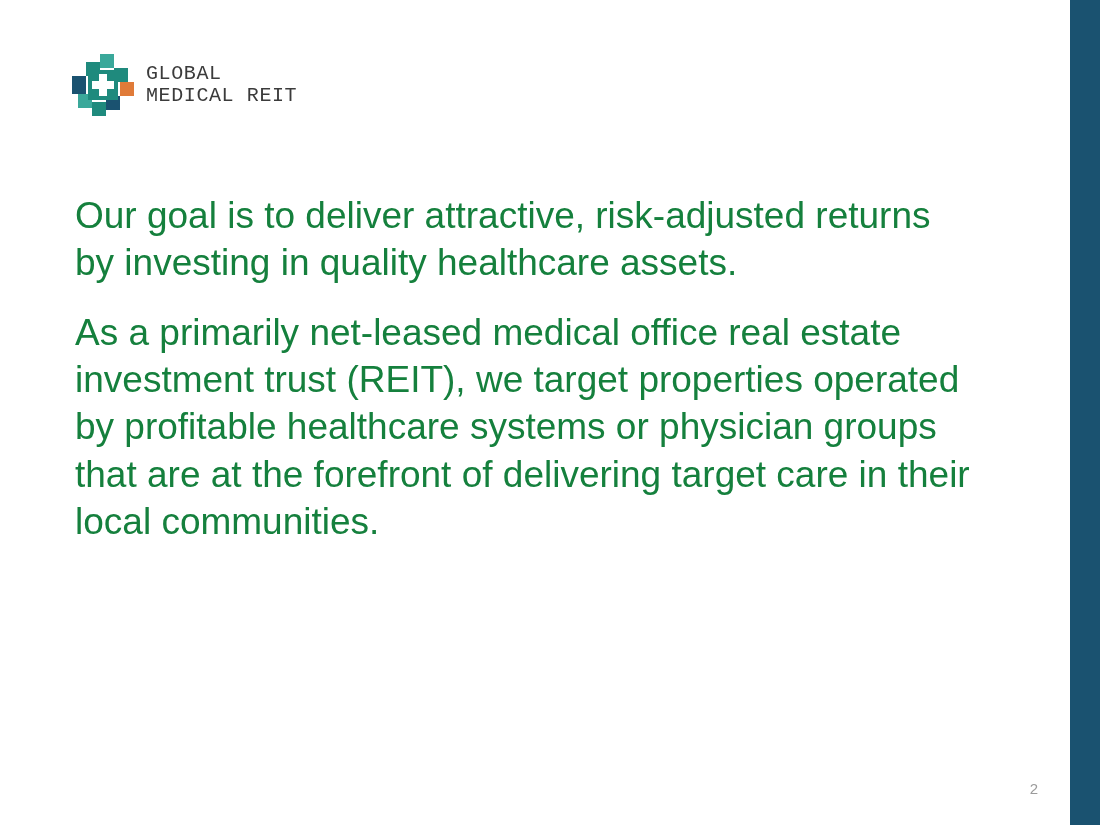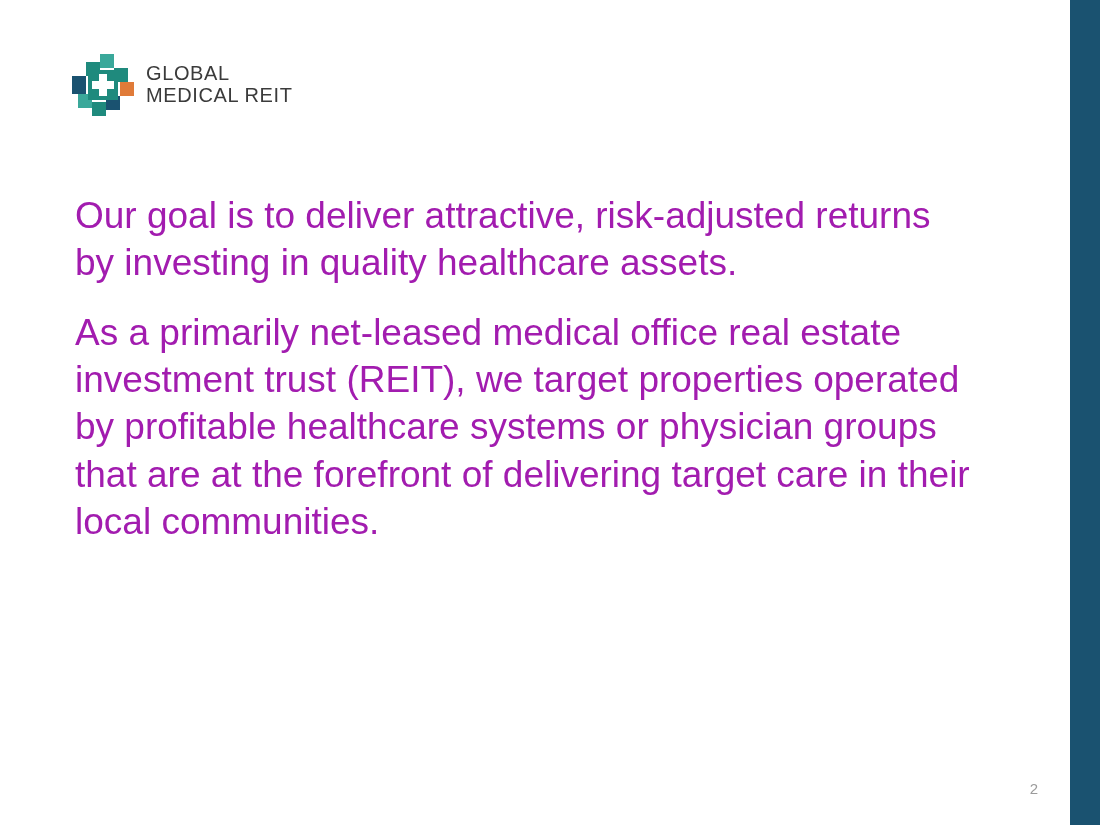--- a/index.html
+++ b/index.html
@@ -42,41 +42,41 @@
     height: 66px;
     flex: 0 0 66px;
     position: relative;
   }
   .logo-text {
     margin-left: 10px;
     line-height: 1.08;
   }
   .logo-text .line1,
   .logo-text .line2 {
-    font-family: Liberation Sans, sans-serif;
+    font-family: Liberation Mono, monospace;
     font-size: 20px;
     letter-spacing: 0.6px;
     color: #3b3b3b;
     font-weight: 400;
     display: block;
     white-space: nowrap;
   }
   
   .body-text {
     position: absolute;
     left: 75px;
     top: 192px;
     width: 900px;
   }
   .body-text p {
     margin: 0 0 22px 0;
     font-family: "Liberation Sans", sans-serif;
     font-size: 37px;
     line-height: 1.28;
-    color: #a21caf;
+    color: #15803d;
     font-weight: 400;
   }
   .body-text p:last-child {
     margin-bottom: 0;
   }
   
   .slide-number {
     position: absolute;
     right: 62px;
     bottom: 28px;

